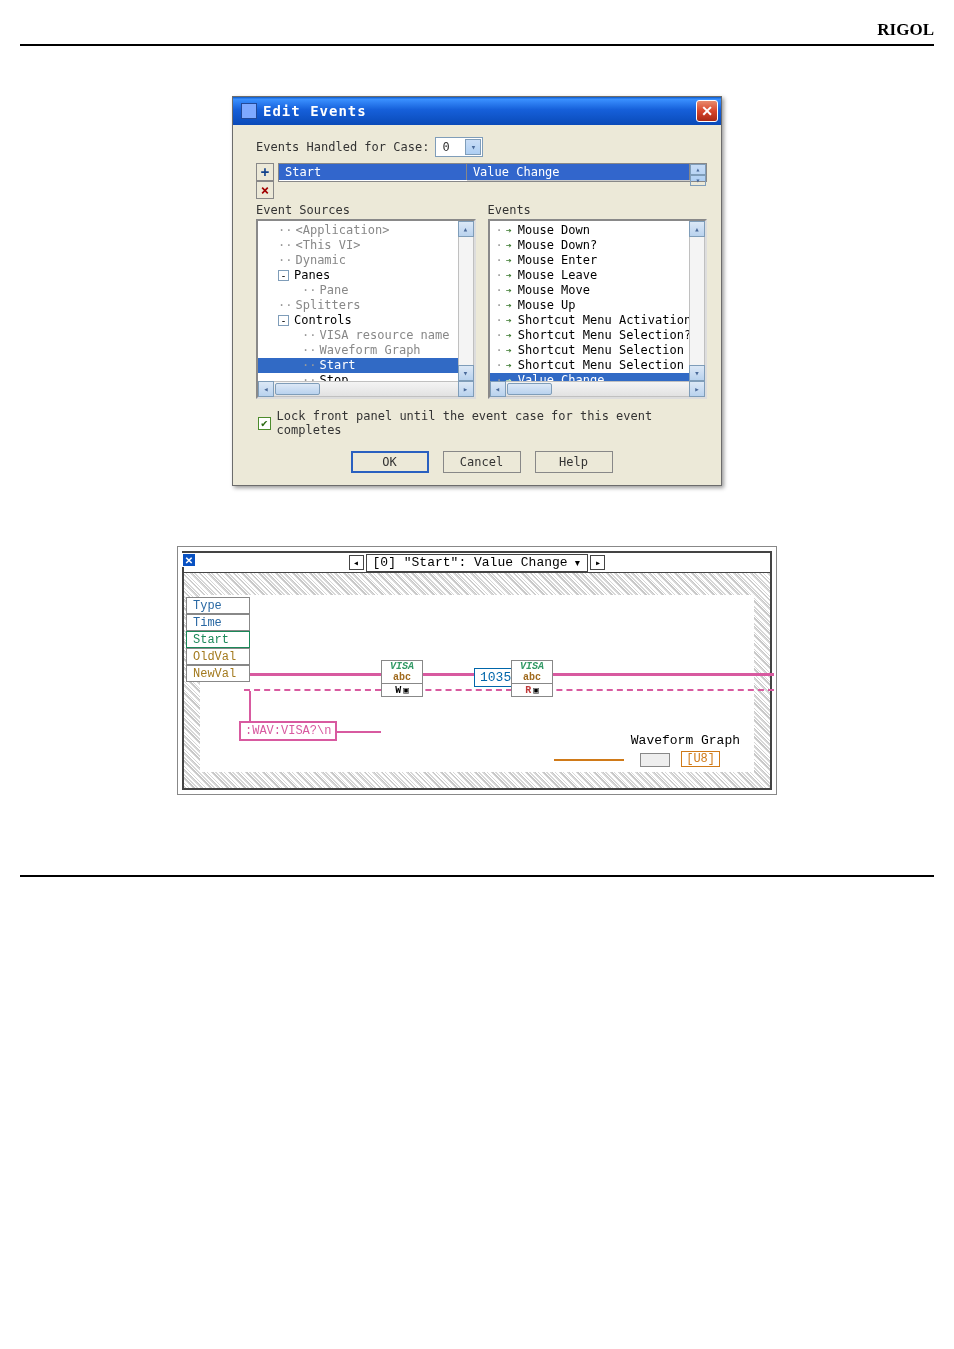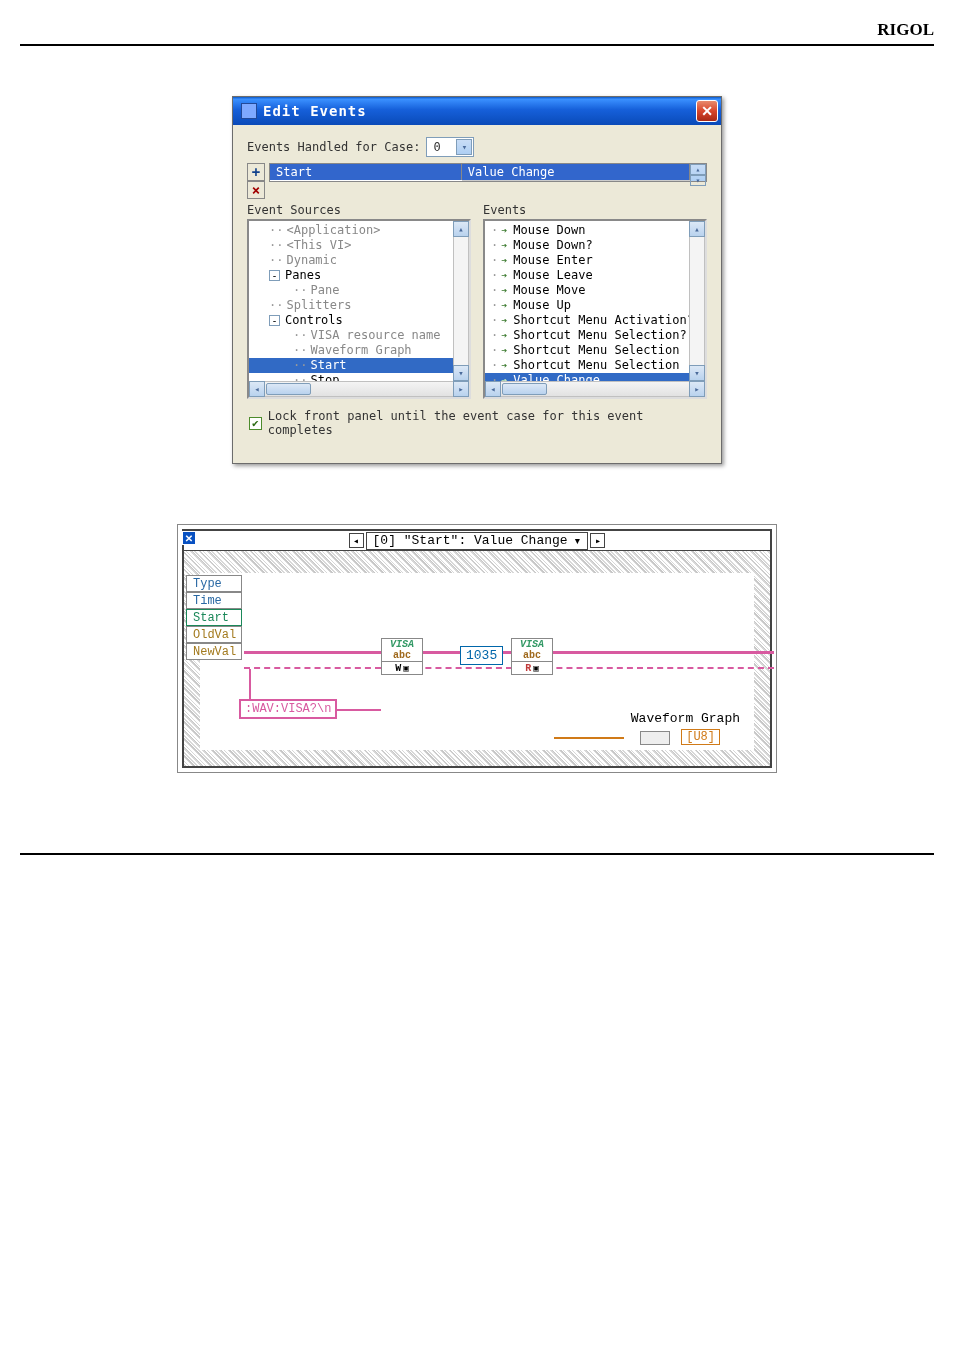--- a/index.html
+++ b/index.html
@@ -60,20 +60,21 @@
     display: flex;
     align-items: center;
     justify-content: center;
     font-size: 14px;
   }
   .dlg-body {
     padding: 12px 14px 12px 14px;
     font-family: "SimSun","MS Sans Serif",monospace;
     font-size: 12px;
     color: #333;
+    margin-left: 9px;
   }
   .row { display:flex; align-items:center; gap:6px; margin-bottom:6px; }
   .case-select {
     width: 48px;
     background: #fff;
     border: 1px solid #7f9db9;
     display: flex; align-items: center; justify-content: space-between;
     padding: 1px 1px 1px 6px;
     font-family: "SimSun",monospace;
   }
@@ -241,21 +242,21 @@
   }
   .evt-nav .sel {
     border:1px solid #444; background:#fff; padding:0 6px;
     display:flex; align-items:center; gap:6px;
   }
   .evt-left-terms {
     position:absolute; left:2px; top:24px; z-index:2;
     display:flex; flex-direction:column; gap:0;
   }
   .term {
-    border:1px solid #888; background:#fff; width:56px; height:17px;
+    border:1px solid #888; background:#fff; width:64px; height:17px;
     display:flex; align-items:center; padding-left:6px;
     font-family:"Courier New",monospace; font-size:12px;
   }
   .term.t-type { color:#2968a3; }
   .term.t-time { color:#2968a3; }
   .term.t-ctlref { color:#1b8859; border-color:#1b8859;}
   .term.t-oldval { color:#a37a1e; }
   .term.t-newval { color:#a37a1e; }
   .evt-body {
     position:relative;
@@ -498,20 +499,25 @@
       </div>
     </div>
 
     <div class="lockrow">
       <span class="chk">
           <span class="mark">✔</span>
         </span>
       <span>Lock front panel until the event case for this event completes</span>
     </div>
 
+    <div class="btn-row">
+      <div class="btn primary">OK</div>
+      <div class="btn">Cancel</div>
+      <div class="btn">Help</div>
+    </div>
   </div>
 </div>
 
 <div class="bd">
   <div class="evt-frame">
     <div class="close-struct">✕</div>
     <div class="evt-hatch"></div>
 
     <div class="evt-top">
       <div class="evt-nav">
@@ -542,21 +548,21 @@
 
       <div class="visa-node" style="left:197px; top:87px;">
         <div class="v1">VISA</div>
         <div class="v2">abc</div>
         <div class="v3 w">
             <b>W</b>
             <span style="font-size:9px;">▣</span>
           </div>
       </div>
 
-      <div class="numbox" style="left:276px; top:95px;">1035</div>
+      <div class="numbox" style="left:290px; top:95px;">1035</div>
 
       <div class="visa-node" style="left:327px; top:87px;">
         <div class="v1">VISA</div>
         <div class="v2">abc</div>
         <div class="v3">
             <b style="color:#c03a3a">R</b>
             <span style="font-size:9px;">▣</span>
           </div>
       </div>
 

